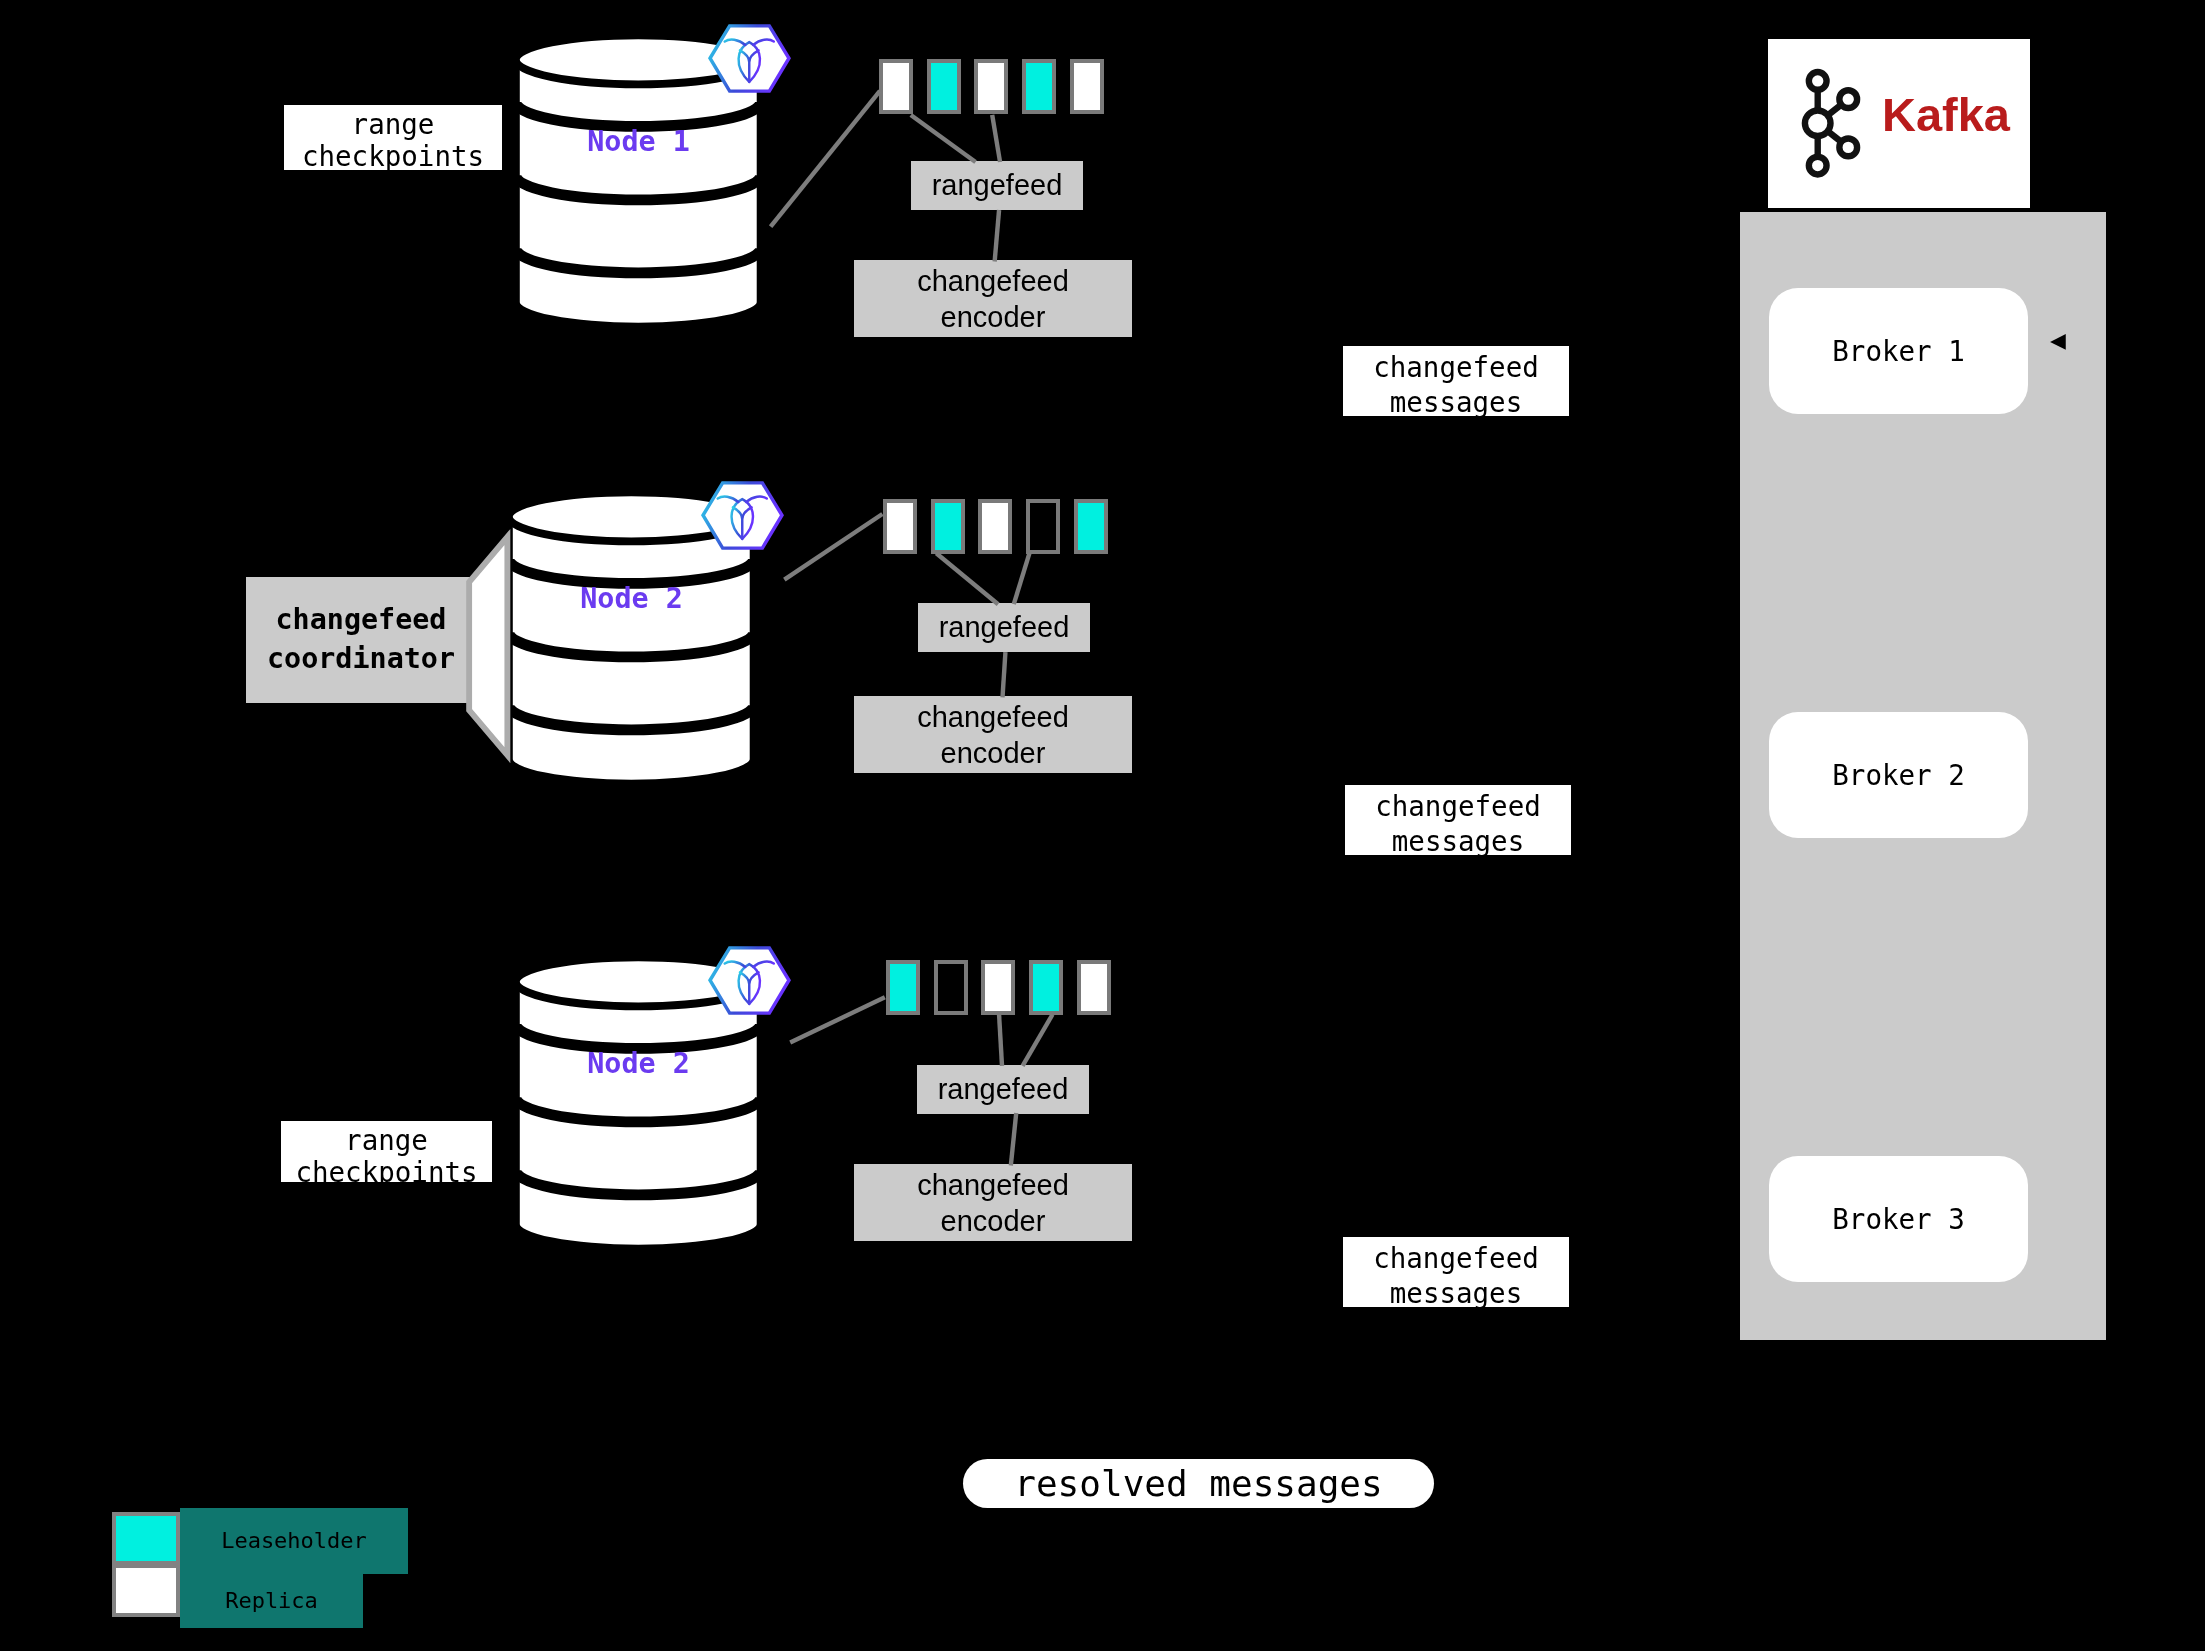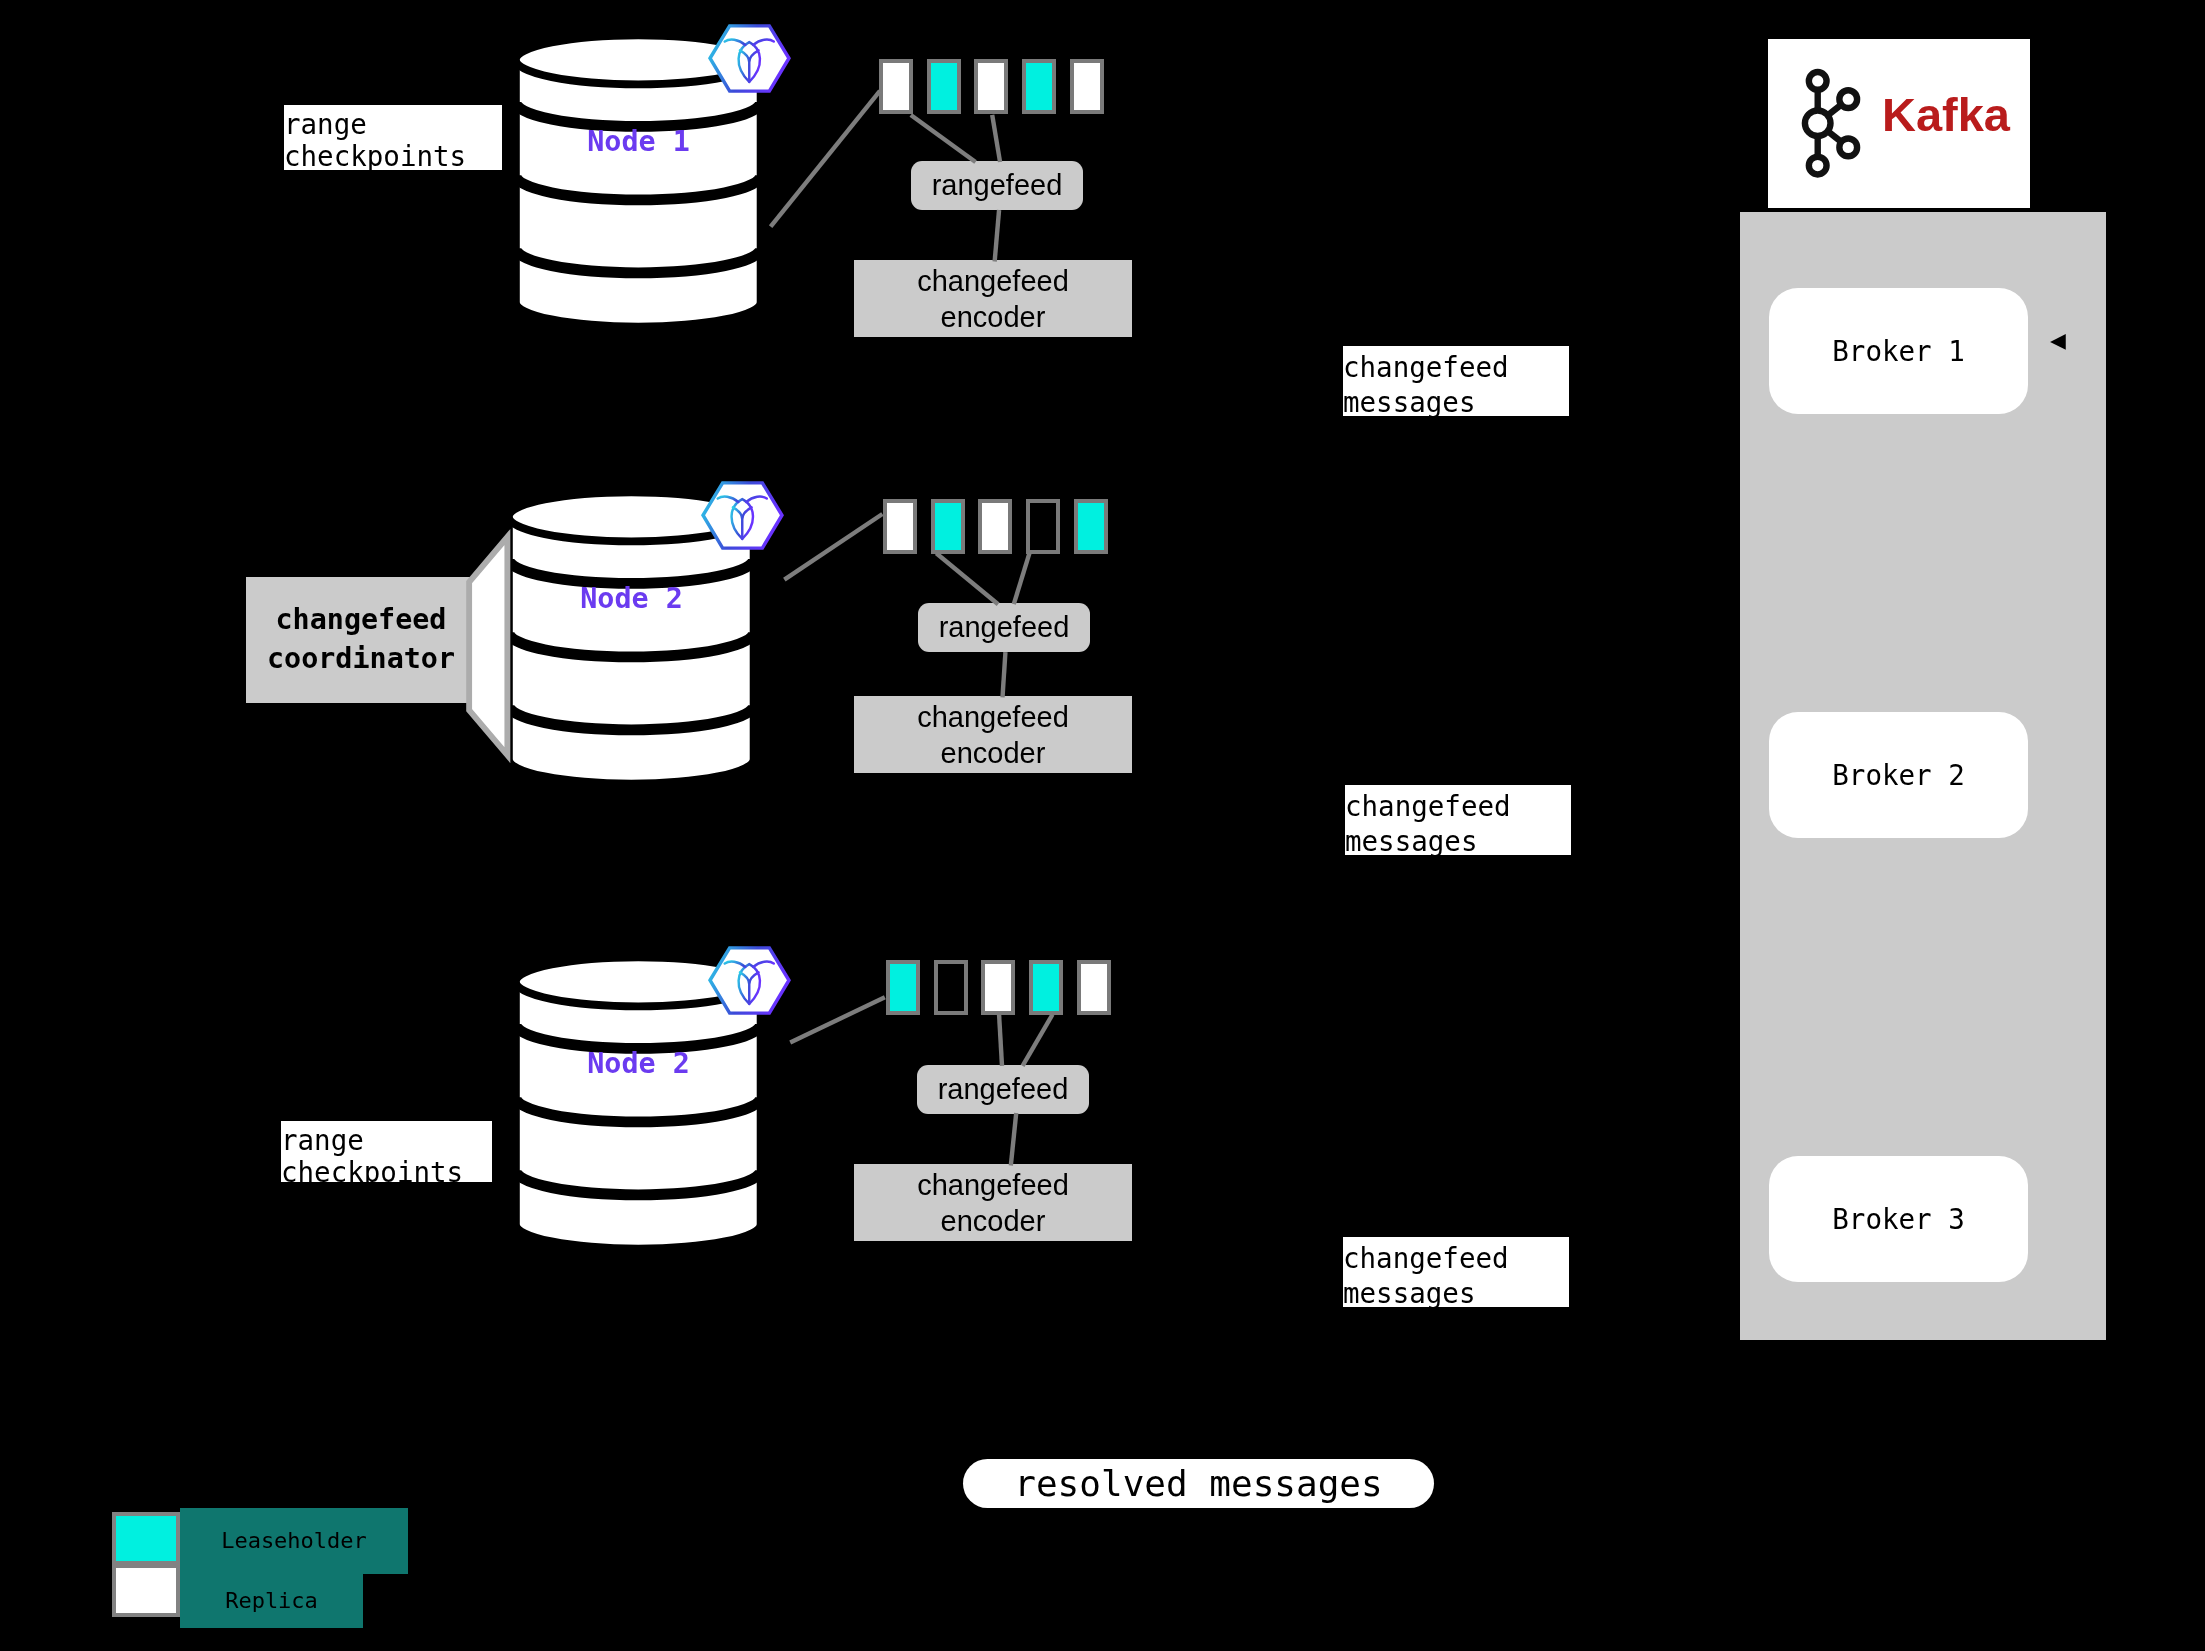--- a/index.html
+++ b/index.html
@@ -18,25 +18,25 @@
   
   .ranges{position:absolute;display:flex;gap:13.7px;}
   .range{width:34px;height:55px;border:4.4px solid #7A7A7A;box-sizing:border-box;background:transparent;}
   .range.leaseholder{background:#00F0E0;}
   .range.replica{background:#FFFFFF;}
   .range.empty{background:transparent;}
 
   
   .graybox{position:absolute;background:#CBCBCB;color:#000;text-align:center;
            font-family:"Liberation Sans","DejaVu Sans",sans-serif;}
-  .rangefeed{width:172px;height:49px;line-height:49px;font-size:29px;border-radius:11px;}
+  .rangefeed{width:172px;height:49px;line-height:49px;font-size:29px;}
   .encoder{width:278px;height:77px;font-size:29px;line-height:36px;padding-top:2.9px;box-sizing:border-box;}
 
   
-  .whitelabel{position:absolute;background:#FFF;color:#000;text-align:left;
+  .whitelabel{position:absolute;background:#FFF;color:#000;text-align:center;
               font-family:"DejaVu Sans Mono","Liberation Mono",monospace;}
   .messages{width:226px;height:70px;font-size:27.5px;line-height:35px;padding-top:3.9px;box-sizing:border-box;}
   .checkpoints{width:218px;height:65px;font-size:27.5px;line-height:32px;padding-top:2.9px;box-sizing:border-box;}
 
   
   .coordinator{position:absolute;left:246px;top:577px;width:230px;height:126px;background:#CBCBCB;
                color:#000;font-weight:bold;font-size:28.4px;line-height:39px;text-align:center;
                padding-top:22.6px;box-sizing:border-box;
                font-family:"DejaVu Sans Mono","Liberation Mono",monospace;}
 

